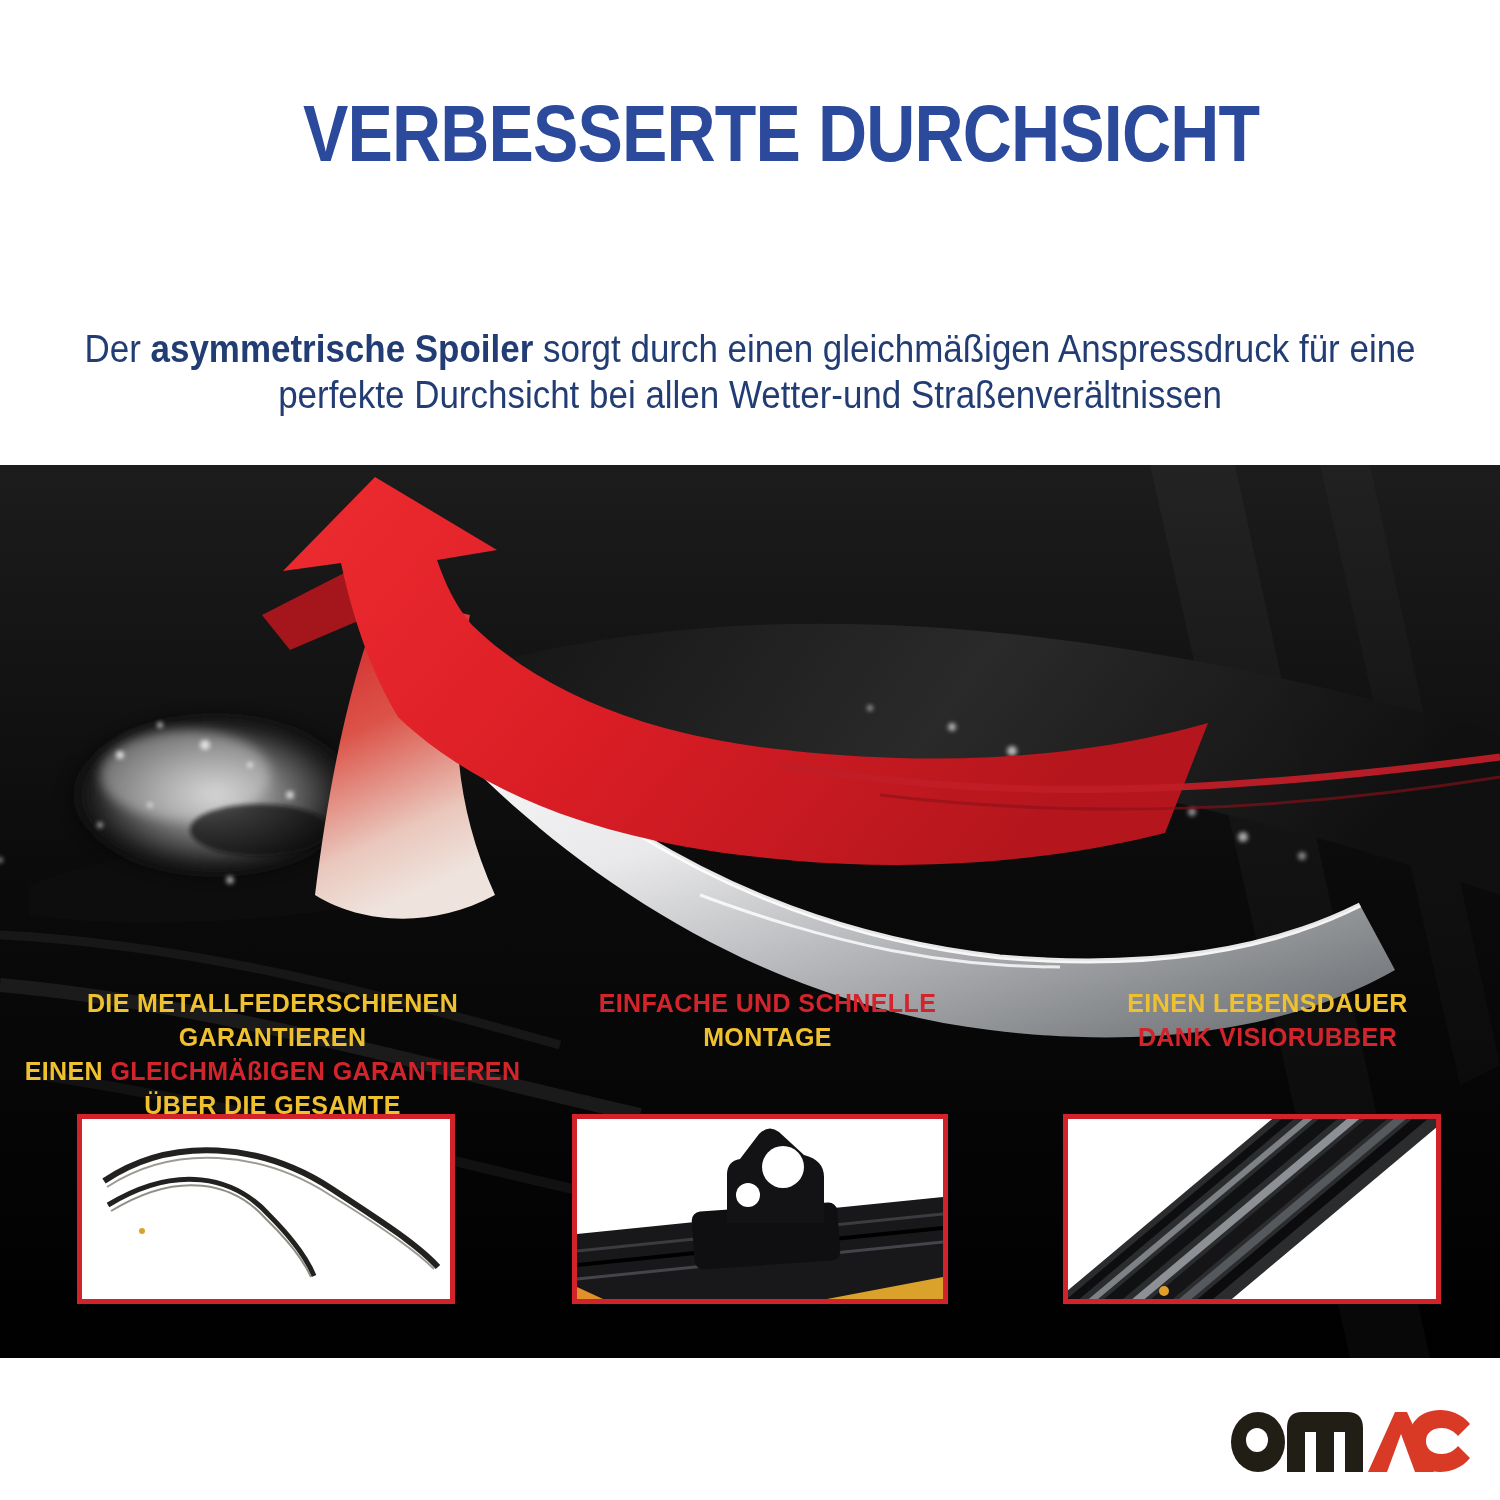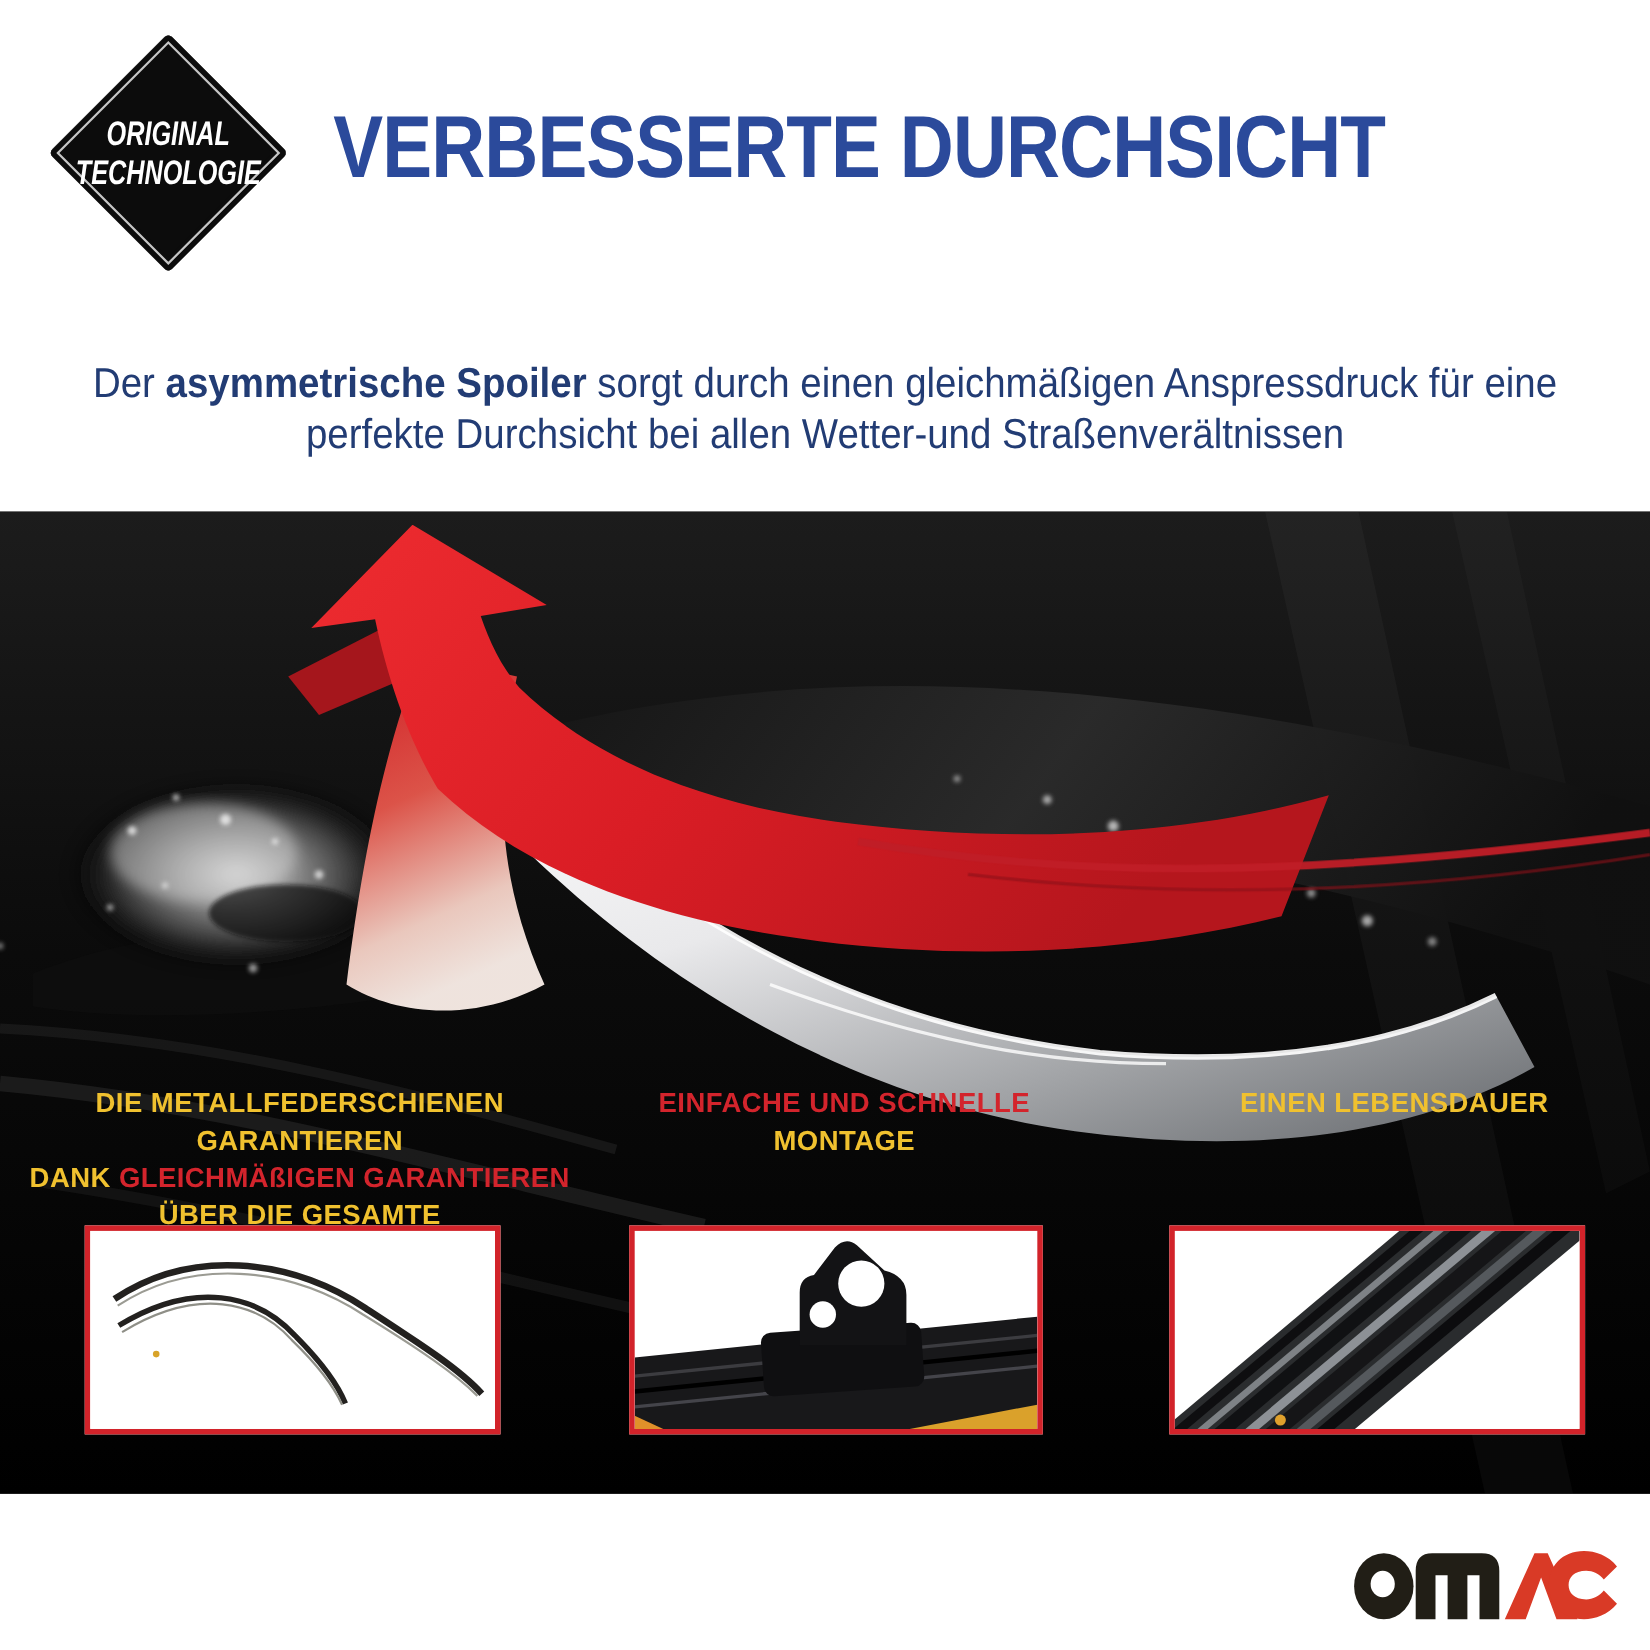--- a/index.html
+++ b/index.html
@@ -64,27 +64,20 @@
   .thumb svg { display:block; }
 
   
   .logo { position:absolute; right:28px; top:1408px; width:244px; height:66px; }
 </style>
 </head>
 <body>
 
 <div class="canvas">
 
-  <div class="badge">
-    <div class="badge-diamond"></div>
-    <div class="badge-text">
-      <span>ORIGINAL</span>
-      <span>TECHNOLOGIE</span>
-    </div>
-  </div>
 
   <div class="heading">VERBESSERTE DURCHSICHT</div>
 
   <div class="intro">
     <div><span>Der </span><b>asymmetrische Spoiler</b><span> sorgt durch einen gleichmäßigen Anspressdruck für eine</span></div>
     <div>perfekte Durchsicht bei allen Wetter-und Straßenverältnissen</div>
   </div>
 
   <div class="photo">
 
@@ -189,29 +182,30 @@
                C455,140 445,118 437,95
                L497,85 Z" fill="url(#g-arrow)"></path>
 
       <path d="M780,300 C980,334 1180,334 1500,292" stroke="#c01e27" stroke-width="7" fill="none" opacity="0.95"></path>
       <path d="M880,330 C1080,354 1280,347 1500,312" stroke="#8c1119" stroke-width="3" fill="none" opacity="0.6"></path>
     </svg>
 
     <div class="features">
       <div class="fcol c1">
         <div class="yellow">DIE METALLFEDERSCHIENEN GARANTIEREN</div>
-        <div><span class="yellow">DANK </span><span class="redtxt">GLEICHMÄßIGEN GARANTIEREN</span></div>
+        <div><span class="yellow">EINEN </span><span class="redtxt">GLEICHMÄßIGEN GARANTIEREN</span></div>
         <div class="yellow">ÜBER DIE GESAMTE WISCHERBLATTLÄNGE</div>
       </div>
       <div class="fcol c2">
         <div class="redtxt">EINFACHE UND SCHNELLE</div>
         <div class="yellow">MONTAGE</div>
       </div>
       <div class="fcol c3">
         <div class="yellow">EINEN LEBENSDAUER</div>
+        <div class="redtxt">DANK VISIORUBBER</div>
       </div>
     </div>
 
     <div class="thumb t1" aria-label="metal-spring-rails-photo">
       <svg width="368" height="180" viewBox="0 0 368 180">
         <rect width="368" height="180" fill="#ffffff"></rect>
         <path d="M22,62 C90,16 180,24 250,70 C302,104 336,126 356,148" stroke="#23211f" stroke-width="6" fill="none"></path>
         <path d="M25,68 C92,24 180,32 248,76 C300,108 332,130 352,150" stroke="#9b9b93" stroke-width="2" fill="none"></path>
         <path d="M26,86 C95,44 152,58 186,95 C214,123 226,142 232,157" stroke="#23211f" stroke-width="5" fill="none"></path>
         <path d="M29,92 C98,50 152,64 184,100 C212,127 223,145 229,158" stroke="#8f8f87" stroke-width="2" fill="none"></path>

